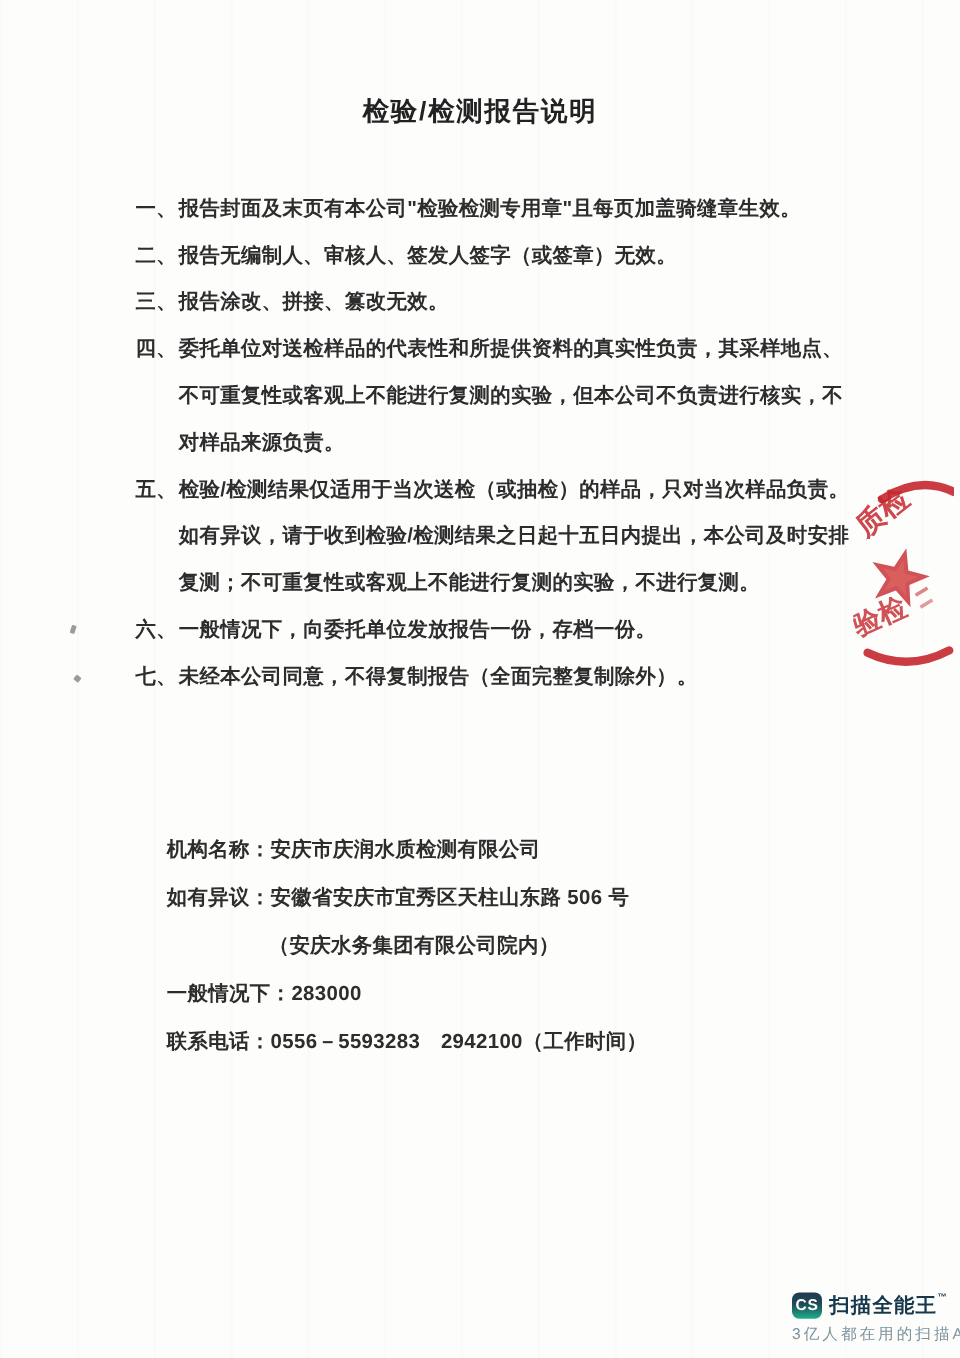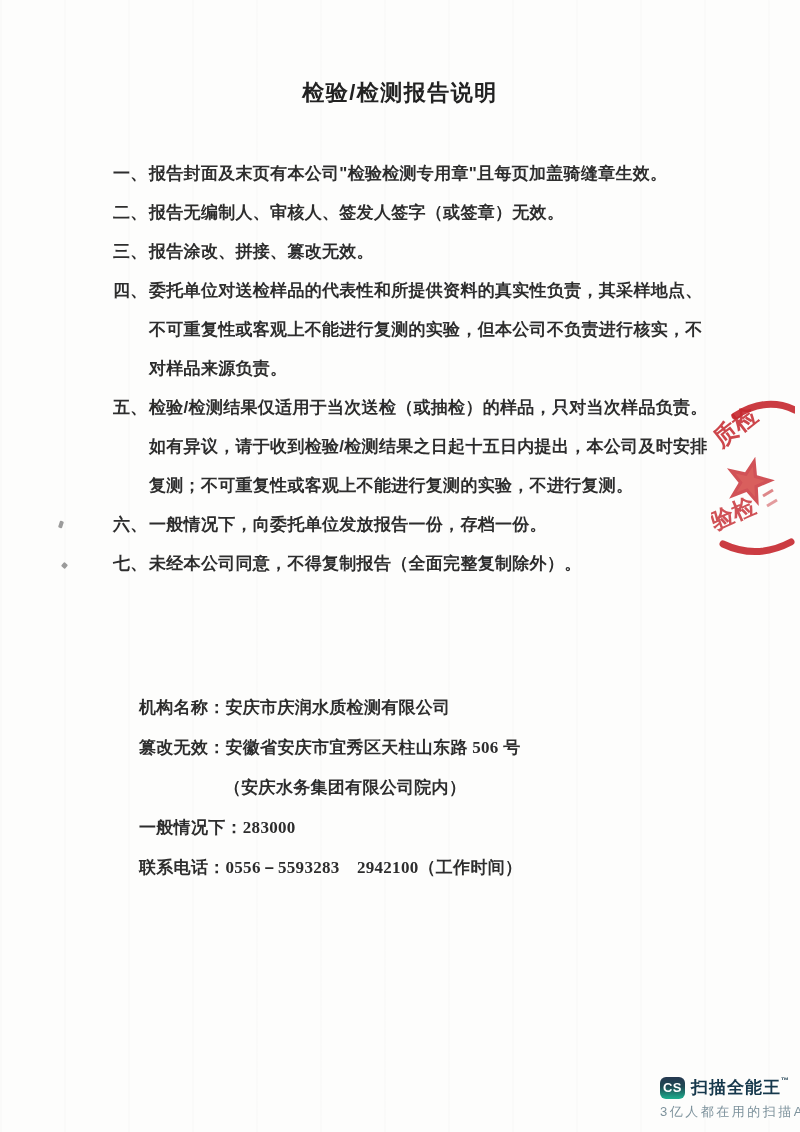--- a/index.html
+++ b/index.html
@@ -39,21 +39,21 @@
   .note-item{ display:flex; align-items:flex-start; }
   .note-num{ flex:none; width:36px; line-height:39px; white-space:nowrap; }
   .note-lines{ flex:1; }
   .note-line{ line-height:39px; white-space:nowrap; }
 
   .org{
     position:absolute; top:688px; left:139px;
     font-size:17px; font-weight:600;
     letter-spacing:0.3px;
   }
-  .org-row{ line-height:40px; white-space:nowrap;font-family:Liberation Serif, serif; }
+  .org-row{ line-height:40px; white-space:nowrap; }
   .org-label{ display:inline-block; min-width:85px; }
   .org-row.indent{ padding-left:85px; }
 
   
   .artifact{ position:absolute; background:#4a4a4a; opacity:.55; border-radius:1px; }
   .artifact.a1{ left:59px; top:521px; width:4px; height:7px; transform:rotate(18deg); }
   .artifact.a2{ left:62px; top:563px; width:5px; height:5px; transform:rotate(40deg); }
 
   
   .stamp{
@@ -151,21 +151,21 @@
       </div>
     </div>
 
   </div>
 
   <div class="org">
     <div class="org-row">
       <span class="org-label">机构名称：</span><span class="org-value">安庆市庆润水质检测有限公司</span>
     </div>
     <div class="org-row">
-      <span class="org-label">篡改无效：</span><span class="org-value">安徽省安庆市宜秀区天柱山东路 506 号</span>
+      <span class="org-label">如有异议：</span><span class="org-value">安徽省安庆市宜秀区天柱山东路 506 号</span>
     </div>
     <div class="org-row indent">
       <span class="org-value">（安庆水务集团有限公司院内）</span>
     </div>
     <div class="org-row">
       <span class="org-label">一般情况下：</span><span class="org-value">283000</span>
     </div>
     <div class="org-row">
       <span class="org-label">联系电话：</span><span class="org-value">0556－5593283　2942100（工作时间）</span>
     </div>

